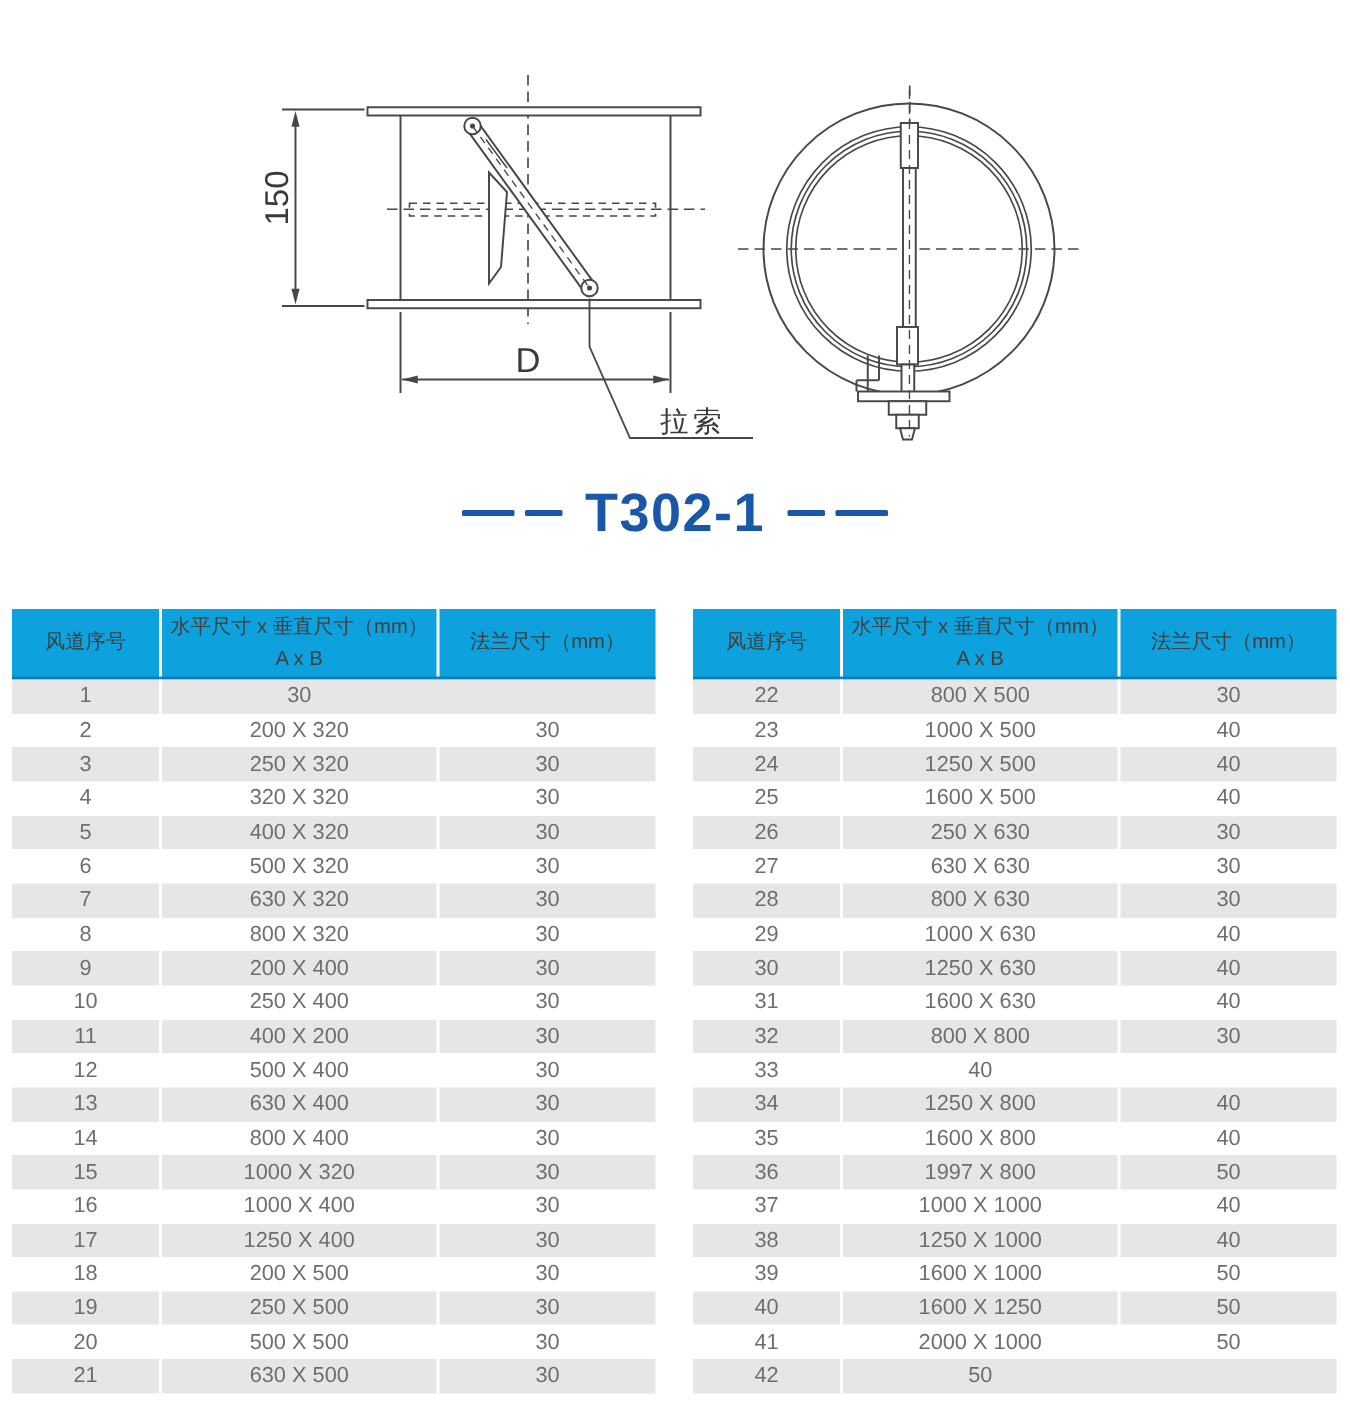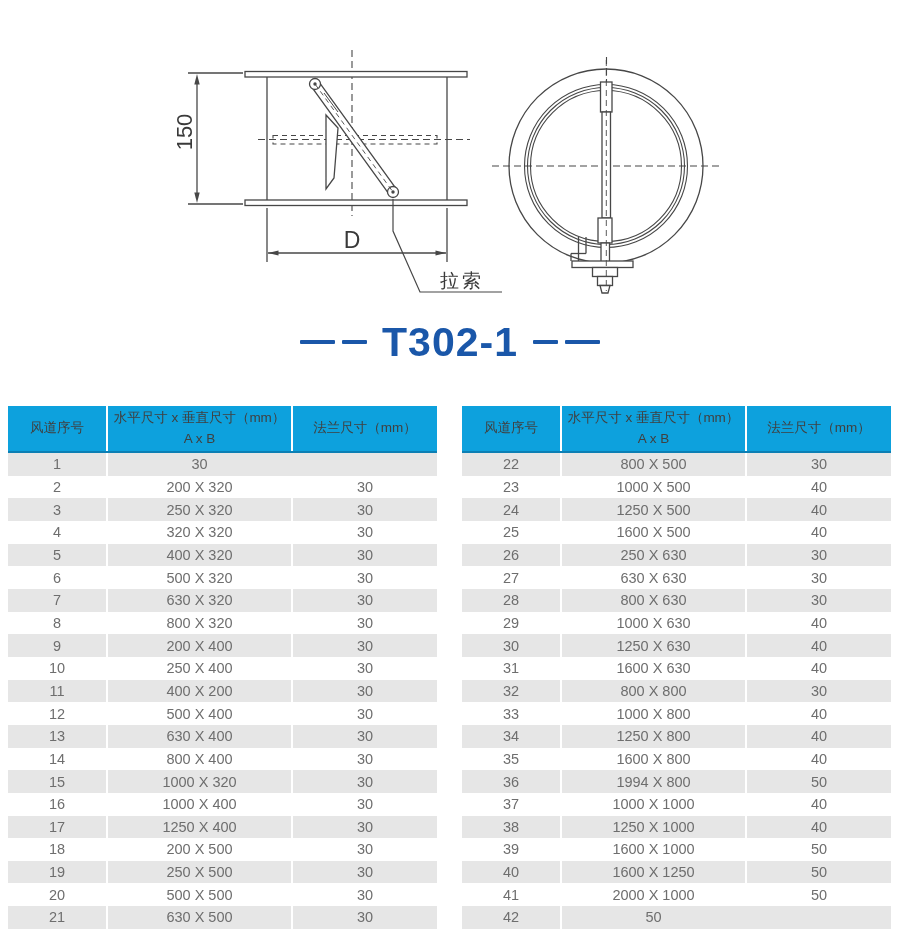--- a/index.html
+++ b/index.html
@@ -7,21 +7,21 @@
        font-family:"Liberation Sans","DejaVu Sans",sans-serif;}
   
   #drawing{position:absolute;left:0;top:0;}
   
   .title-row{position:absolute;left:0;top:318px;width:900px;height:48px;
              display:flex;align-items:center;justify-content:center;}
   .title-dash{height:4.5px;background:#1a57a9;border-radius:1px;}
   .dash-long{width:35px;}
   .dash-short{width:25px;}
   .dash-gap{width:7px;}
-  .title-text{font-size:41px;font-weight:bold;color:#1a57a9;
+  .title-text{font-size:36px;font-weight:bold;color:#1a57a9;
               letter-spacing:1px;margin:0 15px;line-height:46px;}
   
   .spec-table{position:absolute;top:406px;width:429px;font-size:14.5px;color:#6e6e6e;}
   .t-left{left:8px;}
   .t-right{left:462px;}
   .thead{display:grid;grid-template-columns:98px 185px 146px;height:45px;
          background:#0da1dd;color:#404040;border-bottom:2px solid #0c7fb4;}
   .th{display:flex;flex-direction:column;justify-content:center;align-items:center;
       font-size:13.5px;line-height:1.5;text-align:center;}
   .th + .th{border-left:2px solid #fff;}
@@ -295,36 +295,35 @@
         <div class="td">1600 X 630</div>
         <div class="td">40</div>
       </div>
       <div class="tr">
         <div class="td">32</div>
         <div class="td">800 X 800</div>
         <div class="td">30</div>
       </div>
       <div class="tr">
         <div class="td">33</div>
-        <div class="td">1000 X 800</div>
         <div class="td">40</div>
       </div>
       <div class="tr">
         <div class="td">34</div>
         <div class="td">1250 X 800</div>
         <div class="td">40</div>
       </div>
       <div class="tr">
         <div class="td">35</div>
         <div class="td">1600 X 800</div>
         <div class="td">40</div>
       </div>
       <div class="tr">
         <div class="td">36</div>
-        <div class="td">1994 X 800</div>
+        <div class="td">1997 X 800</div>
         <div class="td">50</div>
       </div>
       <div class="tr">
         <div class="td">37</div>
         <div class="td">1000 X 1000</div>
         <div class="td">40</div>
       </div>
       <div class="tr">
         <div class="td">38</div>
         <div class="td">1250 X 1000</div>

